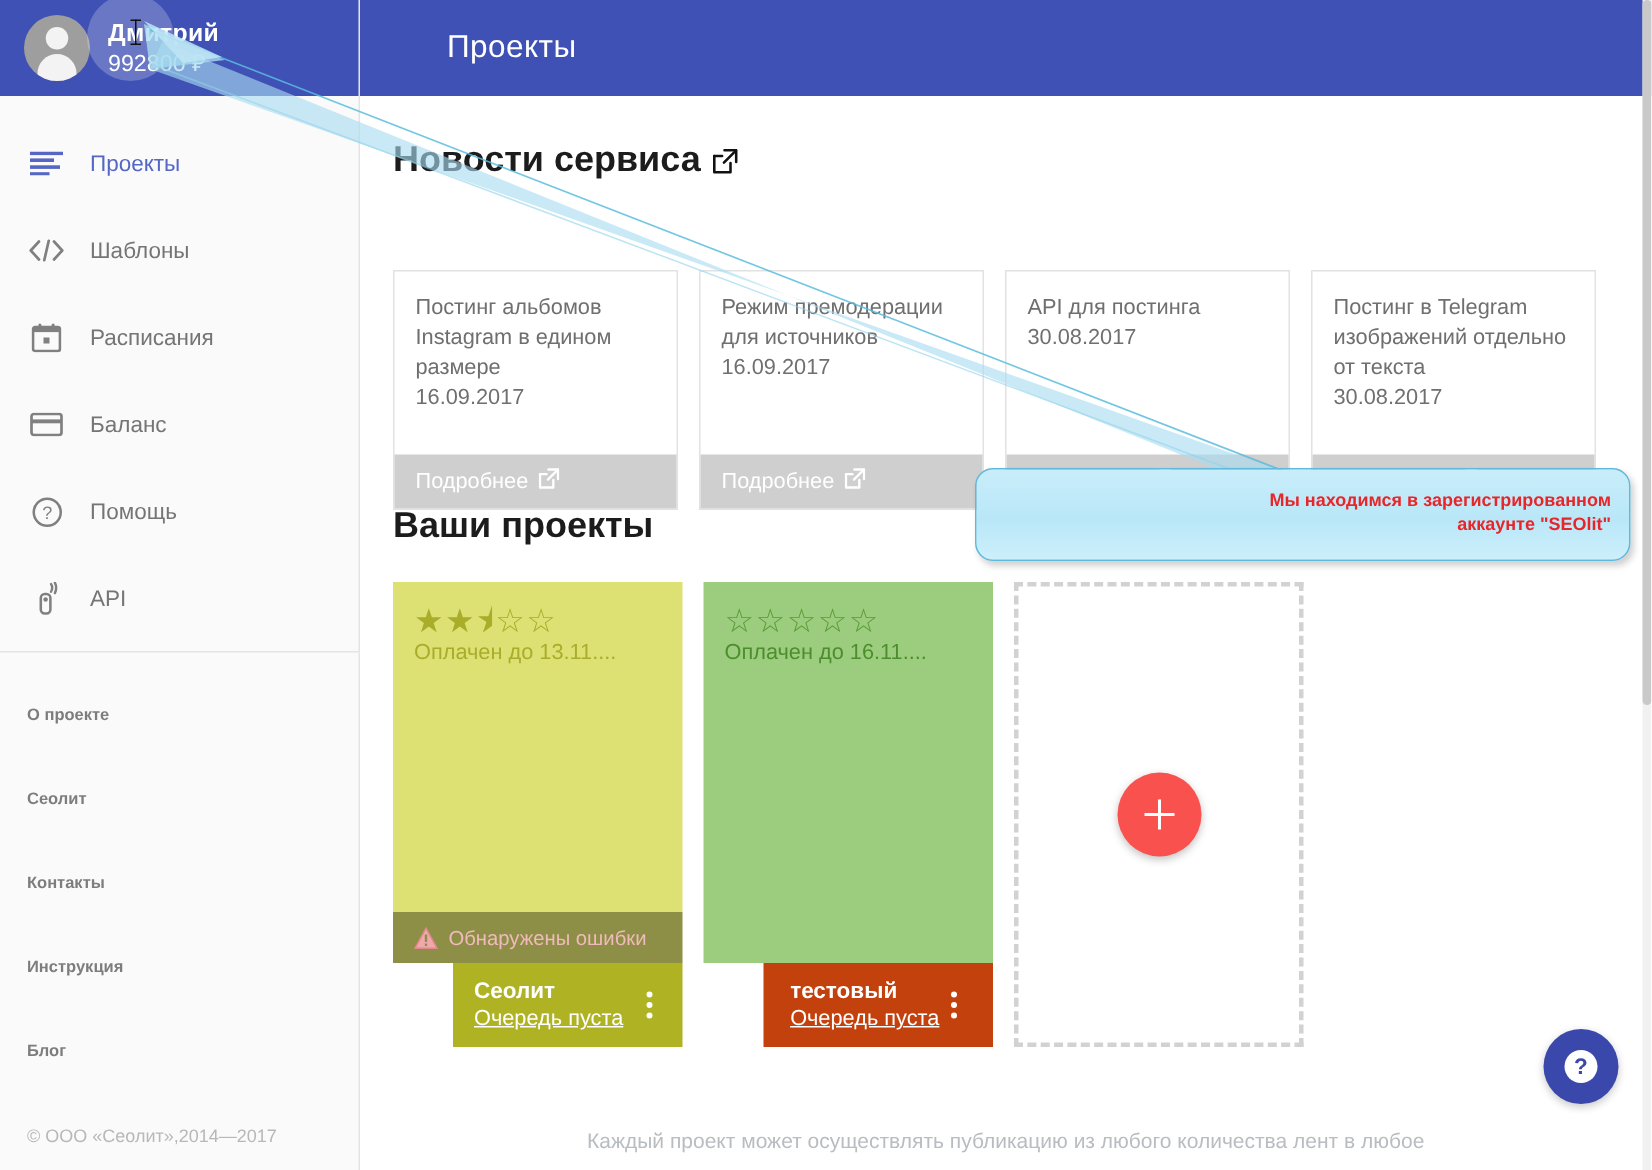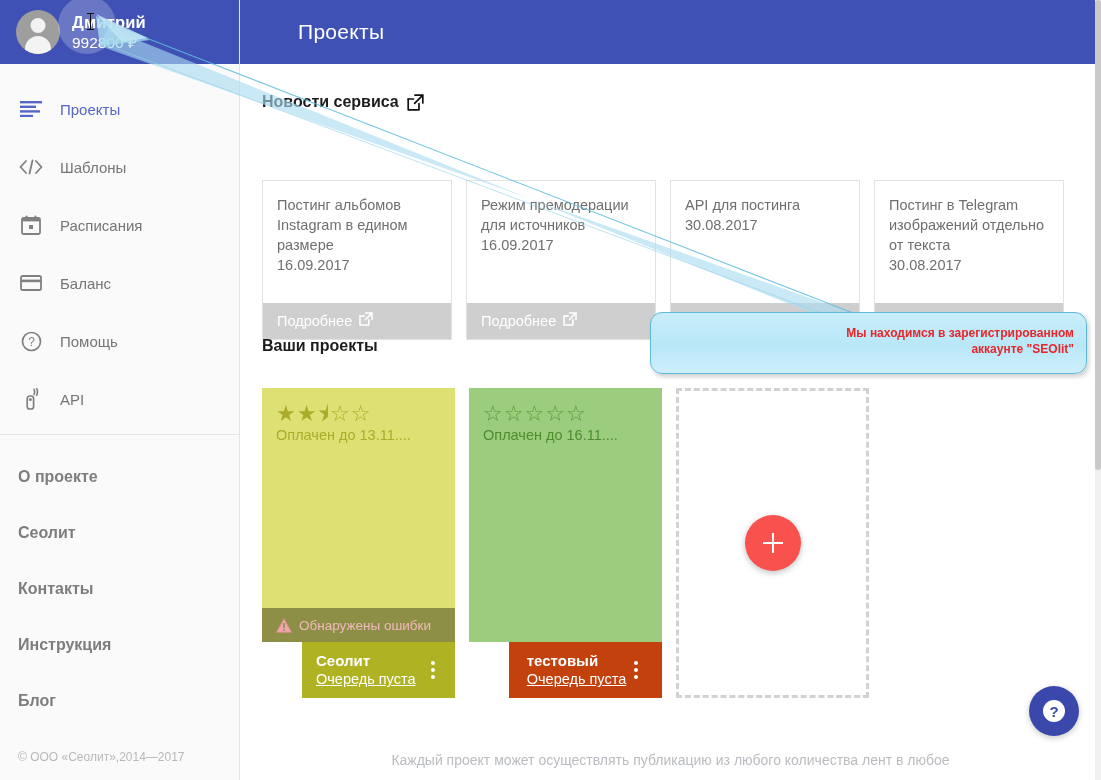--- a/index.html
+++ b/index.html
@@ -144,21 +144,21 @@
     background: #e4e4e4;
   }
 
   .link-list { padding-top: 14px; }
   .link-item {
     height: 56px;
     display: flex;
     align-items: center;
     padding-left: 18px;
     color: #7d7d7d;
-    font-size: 16px;
+    font-size: 11px;
     font-weight: bold;
     cursor: pointer;
   }
 
   #copyright {
     position: absolute;
     left: 18px;
     bottom: 16px;
     font-size: 12px;
     color: #b8b8b8;
@@ -186,21 +186,21 @@
   #main {
     position: absolute;
     left: 240px; top: 64px;
     width: 861px;
     height: 716px;
     background: #ffffff;
     overflow: hidden;
   }
 
   .section-title {
-    font-size: 16px;
+    font-size: 24px;
     font-weight: bold;
     color: #1c1c1c;
     display: flex;
     align-items: center;
     gap: 8px;
   }
   #news-title { position: absolute; left: 22px; top: 29px; }
   #projects-title { position: absolute; left: 22px; top: 273px; }
 
   .ext-icon { display: inline-block; width: 17px; height: 17px; position: relative; }

